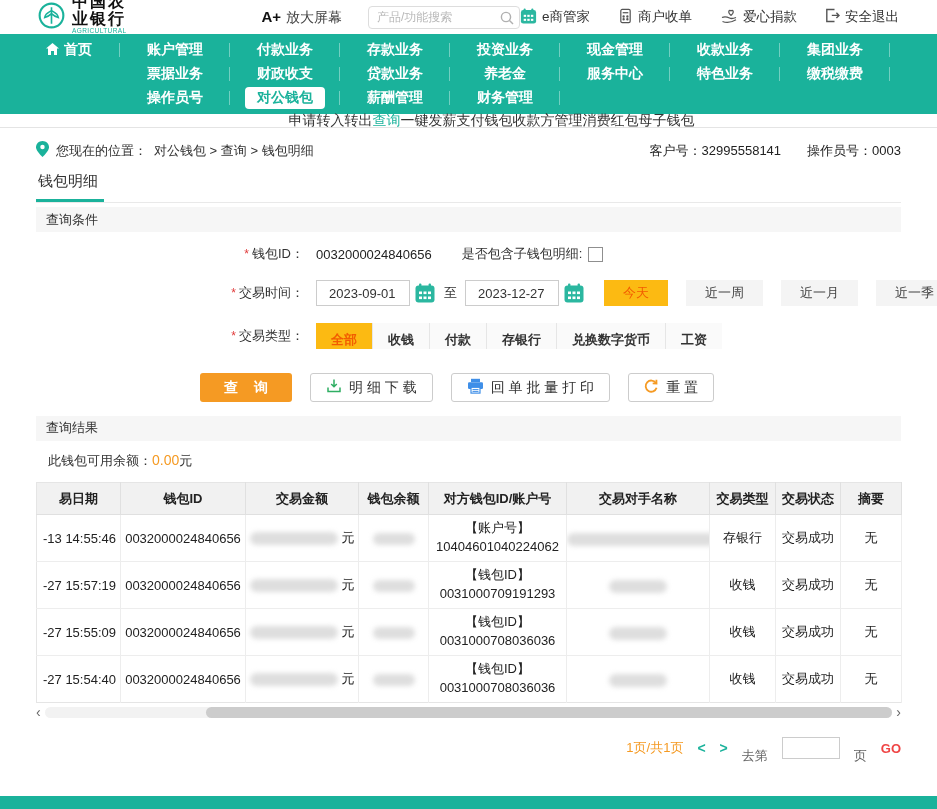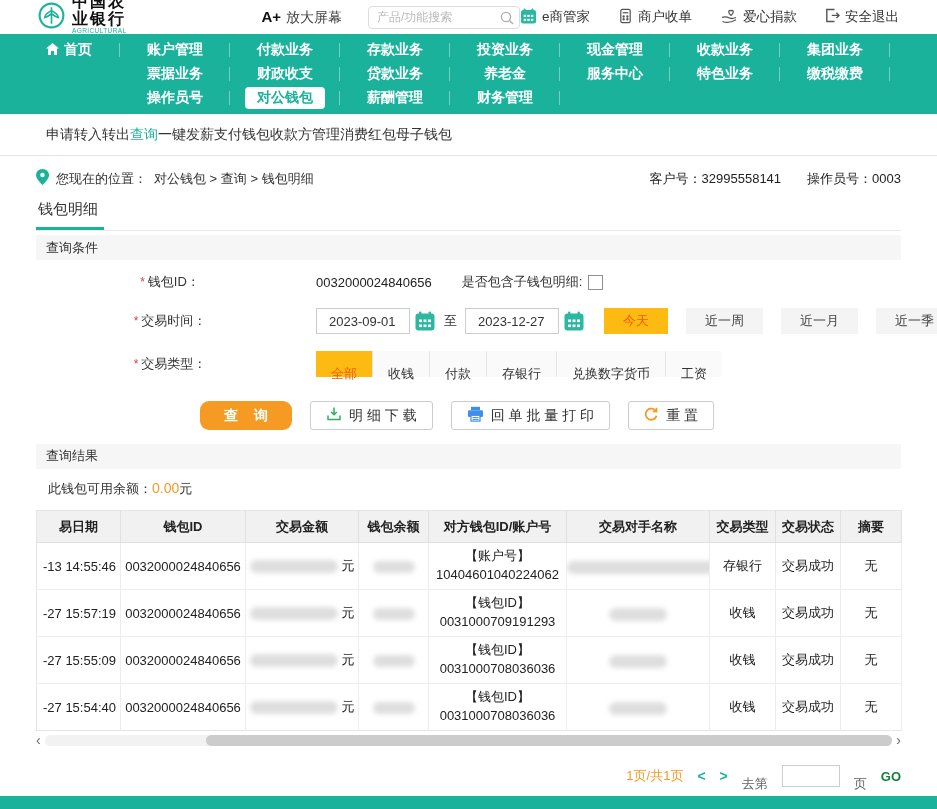--- a/index.html
+++ b/index.html
@@ -28,53 +28,53 @@
   .nav-col.home-col { width:82px; }
   .nav-cell { height:24px; display:flex; align-items:center; justify-content:center; position:relative; color:#fff; font-size:14px; font-weight:bold; cursor:pointer; white-space:nowrap; }
   .nav-cell.blank { cursor:default; }
   .nav-cell:not(.blank)::after { content:""; position:absolute; right:0; top:5px; height:14px; width:1px; background:rgba(255,255,255,.38); }
   .nav-cell.active .nav-label { background:#fff; color:#1ab29b; padding:2px 12px; border-radius:4px; }
   .home-col .nav-cell { justify-content:flex-start; gap:5px; padding-left:8px; }
   .collapse-col { flex:1; width:auto; align-items:flex-end; padding-right:42px; }
   .collapse-col .nav-cell::after { display:none; }
   .collapse-col .tri { font-size:9px; margin-left:4px; }
   
-  .subnav { height:42px; display:flex; align-items:center; padding:0 0 0 46px; border-bottom:1px solid #e4e4e4; }
+  .subnav { height:14px; display:flex; align-items:center; padding:0 0 0 46px; border-bottom:1px solid #e4e4e4;justify-content:center; }
   .subnav-item { font-size:14px; color:#333; cursor:pointer; white-space:nowrap; }
   .subnav-item.active { color:#1ab29b; }
   
   .crumb-row { display:flex; align-items:center; margin:13px 36px 0; }
   .crumb-left { display:flex; align-items:center; gap:7px; font-size:13px; color:#333; }
   .crumb-meta { margin-left:auto; display:flex; gap:26px; font-size:13px; color:#222; }
   
   .tabs { margin:12px 36px 0; border-bottom:1px solid #e9e9e9; }
   .tab { display:inline-block; font-size:15px; color:#333; padding:0 6px 8px 2px; border-bottom:3px solid #1ab29b; cursor:pointer; }
   
   .section-bar { margin:4px 36px 0; background:#f6f6f6; height:25px; line-height:25px; padding-left:10px; font-size:13px; color:#333; }
   
   .qform { margin:0 36px; padding-top:13px; }
   .frow { display:flex; align-items:center; margin-bottom:17px; }
-  .flabel { width:268px; text-align:center; font-size:13px; color:#333; flex:0 0 auto; }
+  .flabel { width:268px; text-align:right; font-size:13px; color:#333; flex:0 0 auto; }
   .req { color:#e03a3a; margin-right:3px; font-size:12px; }
   .fvalue { margin-left:12px; font-size:13px; color:#222; }
   .inc-label { margin-left:30px; font-size:13px; }
   .checkbox { width:15px; height:15px; border:1px solid #8f8f8f; display:inline-block; background:#fff; vertical-align:-3px; margin-left:6px; cursor:pointer; }
   .date-input { width:94px; height:26px; border:1px solid #ccc; padding:0 12px; font-size:13px; color:#333; margin-left:12px; outline:none; }
   .cal-btn { margin-left:5px; cursor:pointer; display:inline-flex; align-items:center; }
   .to-label { margin:0 4px 0 9px; }
   .chips { display:flex; gap:18px; margin-left:20px; }
   .chip { height:26px; line-height:26px; padding:0 19px; background:#f4f4f4; color:#444; font-size:13px; cursor:pointer; white-space:nowrap; }
   .chip.active { background:#fcba12; color:#f25d00; }
   .seg { display:inline-flex; margin-left:12px; }
-  .seg-item { height:26px; line-height:26px; padding:10px 15px; background:#fafafa; border-left:1px solid #e6e6e6; font-size:13px; color:#333; cursor:pointer; white-space:nowrap; }
+  .seg-item { height:26px; line-height:26px; padding:4px 15px; background:#fafafa; border-left:1px solid #e6e6e6; font-size:13px; color:#333; cursor:pointer; white-space:nowrap;font-weight:bold; }
   .seg-item:first-child { border-left:none; }
   .seg-item.active { background:#fcba12; color:#f25d00; }
   
   .actions { margin:24px 36px 0 200px; display:flex; gap:18px; align-items:center; }
-  .btn-primary { width:92px; height:29px; background:#f59a23; color:#fff; font-size:14px; font-weight:bold; border:none; border-radius:9px; letter-spacing:6px; text-indent:6px; cursor:pointer; }
+  .btn-primary { width:92px; height:29px; background:#f59a23; color:#fff; font-size:14px; font-weight:bold; border:none; border-radius:3px; letter-spacing:6px; text-indent:6px; cursor:pointer; }
   .btn-outline { height:29px; border:1px solid #ccc; border-radius:3px; background:#fff; display:inline-flex; align-items:center; gap:7px; padding:0 15px; font-size:14px; color:#333; cursor:pointer; white-space:nowrap; }
   
   .result-bar { margin-top:14px;font-family:Liberation Mono, monospace; }
   .balance-row { margin:0 36px; padding:11px 0 10px 12px; font-size:13px; }
   .balance-val { color:#f59a23; font-size:14px; }
   
   table.grid { margin:2px 36px 0; width:865px; border-collapse:collapse; table-layout:fixed; border:1px solid #e5e5e5; }
   table.grid th { background:#f1f1f1; height:32px; font-size:13px; color:#222; font-weight:bold; border-right:1px solid #e0e0e0; border-bottom:1px solid #e0e0e0; white-space:nowrap; overflow:hidden; }
   table.grid td { height:47px; font-size:13px; color:#222; text-align:center; border-right:1px solid #ededed; border-top:1px solid #ededed; white-space:nowrap; overflow:hidden; }
   td.cell-date { text-align:left; padding-left:2px; }
@@ -88,21 +88,21 @@
   .hscroll { margin:3px 36px 0; display:flex; align-items:center; height:13px; gap:4px; }
   .hs-arrow { font-size:14px; color:#666; line-height:13px; cursor:pointer; }
   .hs-track { flex:1; position:relative; height:11px; background:#f2f2f2; border-radius:6px; }
   .hs-thumb { position:absolute; left:19%; right:0; top:0; height:11px; background:#ccc; border-radius:6px; cursor:grab; }
   
   .pager { margin:12px 36px 0; display:flex; justify-content:flex-end; align-items:center; gap:14px; font-size:13px; }
   .pages-info { color:#f59a23; }
   .pg-arrow { color:#1ab29b; font-weight:bold; font-size:14px; cursor:pointer; }
   .goto-label, .page-suffix { color:#666;margin-top:16px; }
   .goto-input { width:58px; height:22px; border:1px solid #ccc; outline:none; padding:0 4px; }
-  .go-btn { color:#15803d; font-weight:bold; cursor:pointer; }
+  .go-btn { color:#ef4444; font-weight:bold; cursor:pointer; }
   
   .footer-strip { position:absolute; bottom:0; left:0; right:0; height:13px; background:#1ab29b; }
 </style>
 </head>
 <body>
 
 <header class="topbar">
   <div class="logo-area">
     <span>
       <svg width="27" height="27" viewBox="0 0 28 28">

